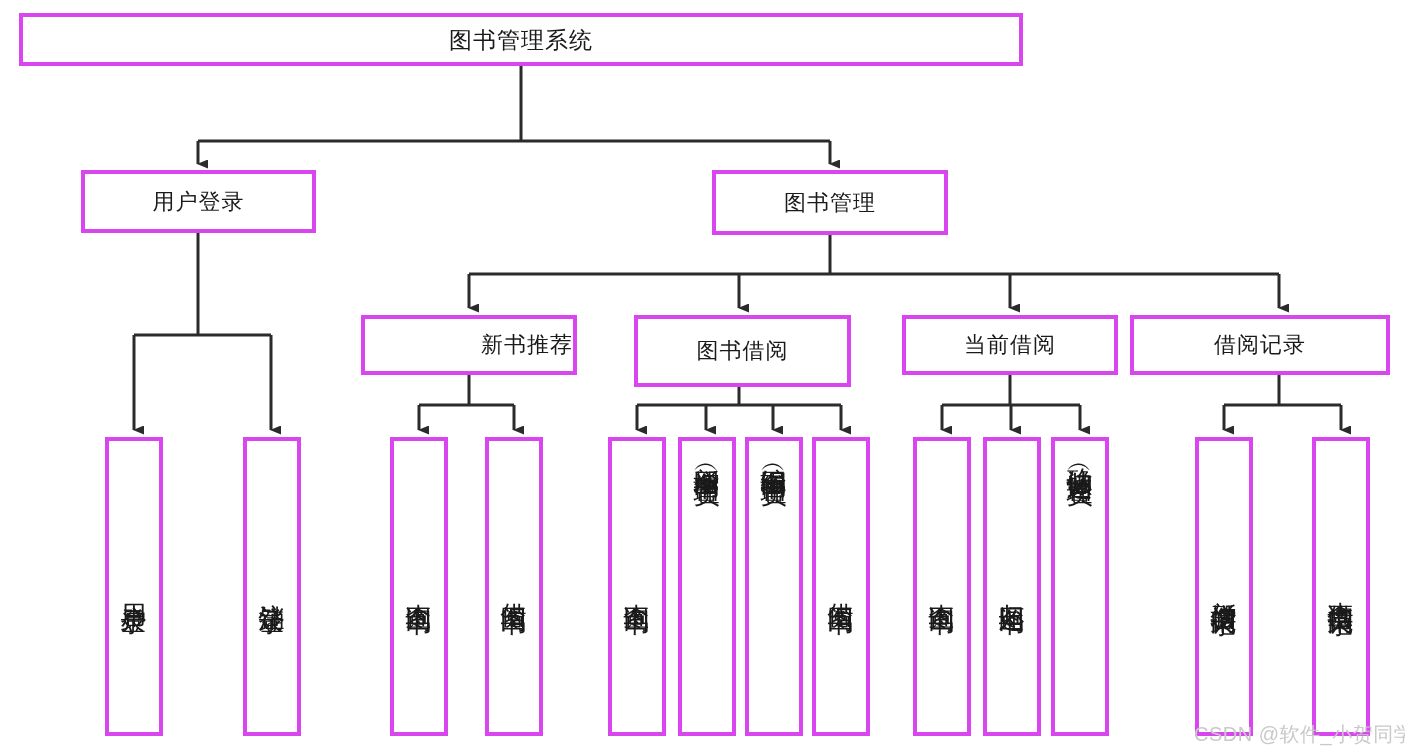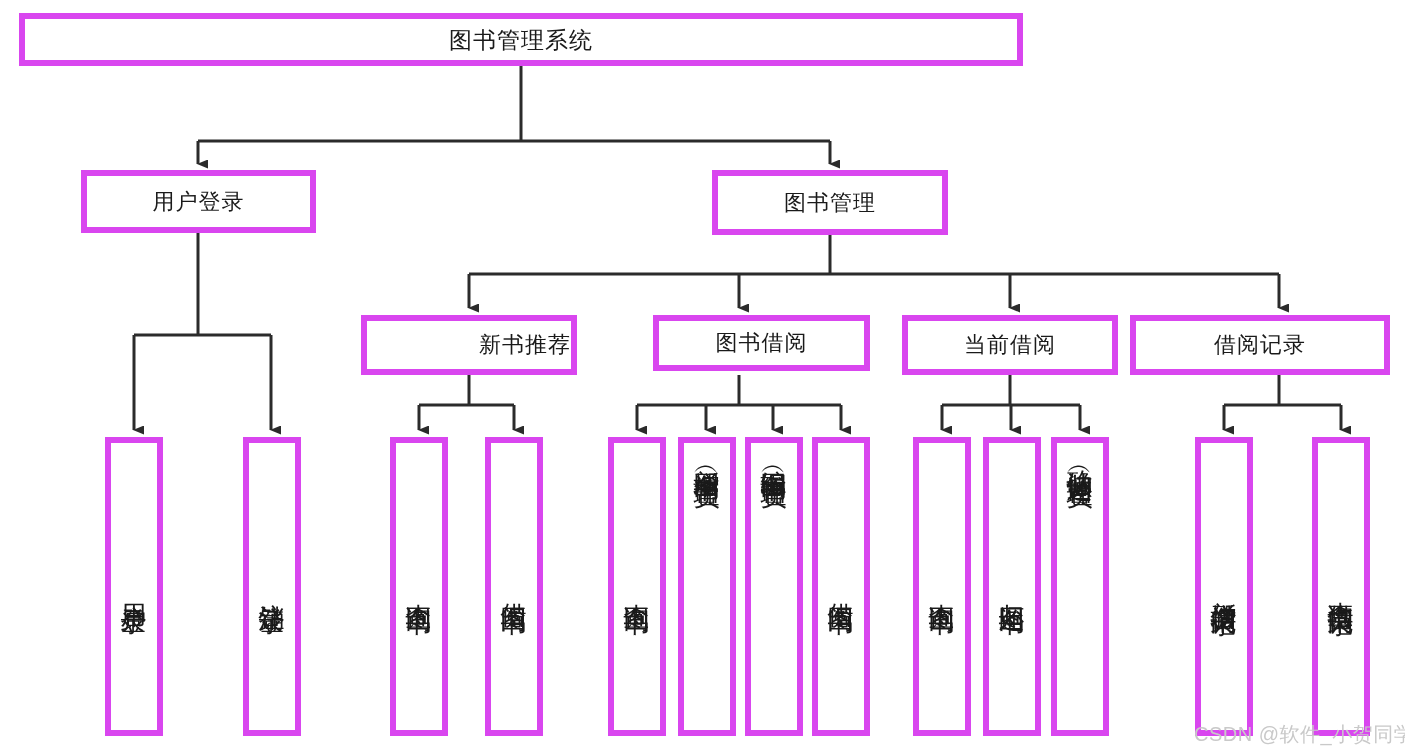--- a/index.html
+++ b/index.html
@@ -23,21 +23,21 @@
     left: 0;
     top: 0;
     width: 1405px;
     height: 747px;
     pointer-events: none;
   }
   .node {
     position: absolute;
     box-sizing: border-box;
     background: #ffffff;
-    border: 6px solid #d946ef;
+    border: 4px solid #d946ef;
     display: flex;
     align-items: center;
     justify-content: center;
     color: #1a1a1a;
     z-index: 2;
   }
   .node-label {
     display: block;
     text-align: center;
     white-space: nowrap;
@@ -145,21 +145,21 @@
   <div class="node horiz" style="left:81px; top:170px; width:235px; height:63px;">
     <span class="node-label">用户登录</span>
   </div>
   <div class="node horiz" style="left:712px; top:170px; width:236px; height:65px;">
     <span class="node-label">图书管理</span>
   </div>
 
   <div class="node horiz" style="left:361px; top:315px; width:216px; height:60px;justify-content:flex-end;">
     <span class="node-label">新书推荐</span>
   </div>
-  <div class="node horiz" style="left:653px; top:315px; width:217px; height:56px;">
+  <div class="node horiz" style="left:634px; top:315px; width:217px; height:72px;">
     <span class="node-label">图书借阅</span>
   </div>
   <div class="node horiz" style="left:902px; top:315px; width:216px; height:60px;">
     <span class="node-label">当前借阅</span>
   </div>
   <div class="node horiz" style="left:1130px; top:315px; width:260px; height:60px;">
     <span class="node-label">借阅记录</span>
   </div>
 
   <div class="node leaf centered" style="left:105px; top:437px; width:58px; height:299px;">

